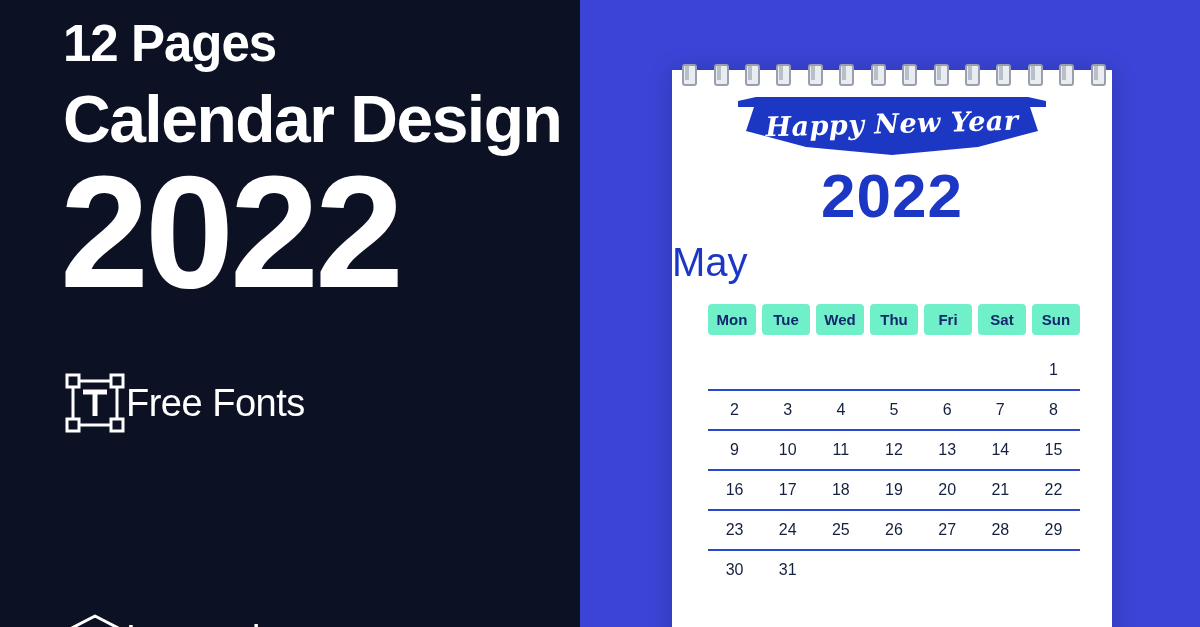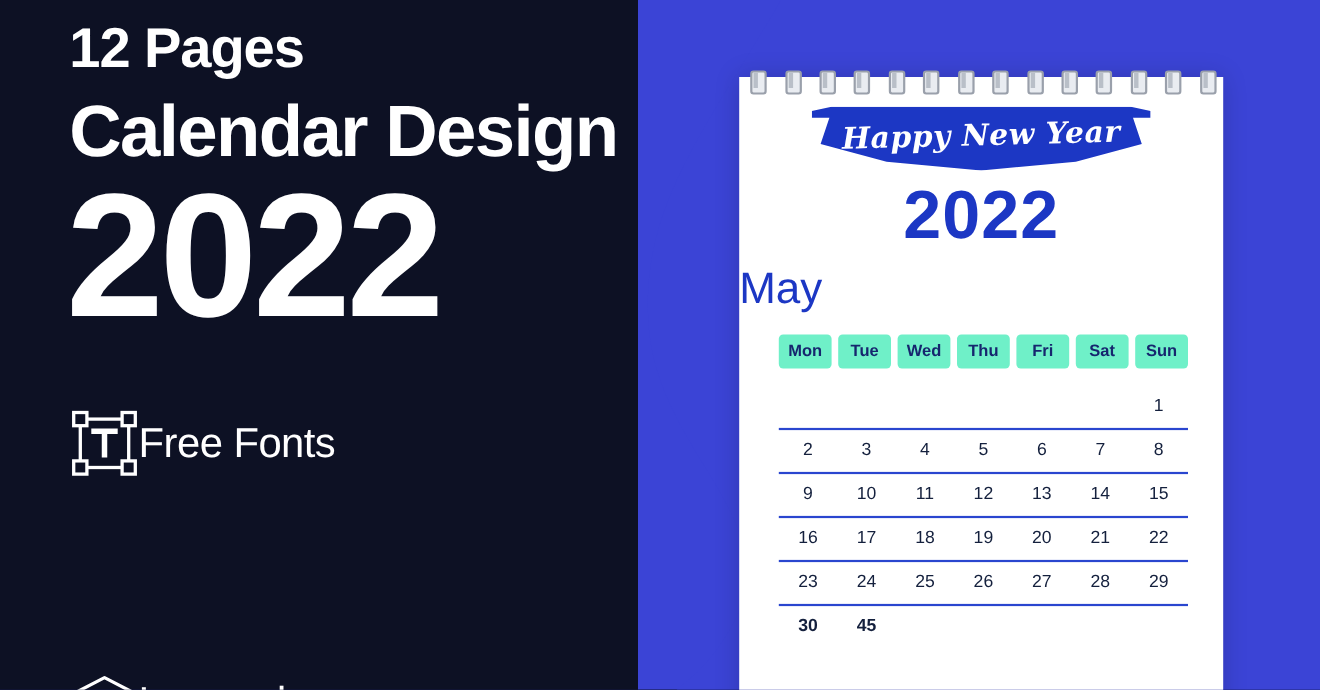--- a/index.html
+++ b/index.html
@@ -36,21 +36,21 @@
   .ribbon .rtext{position:absolute;left:0;top:11px;width:308px;text-align:center;color:#ffffff;font-size:27px;font-style:italic;font-weight:bold;font-family:"DejaVu Serif",serif;letter-spacing:0.5px;transform:rotate(-1.5deg);}
 
   .year{position:absolute;left:0;top:95px;width:440px;text-align:center;color:#1c37c4;font-size:62px;font-weight:bold;letter-spacing:1px;line-height:1;}
   .month{position:absolute;left:0;top:172px;width:440px;text-align:left;color:#1c37c4;font-size:40px;line-height:1;}
 
   .grid{position:absolute;left:36px;top:234px;width:372px;}
   .dow{display:grid;grid-template-columns:repeat(7,1fr);gap:6px;}
   .dow div{background:#6ff0c8;color:#16266e;font-size:15px;font-weight:bold;text-align:center;border-radius:4px;padding:7px 4px;}
   .weeks{margin-top:16px;}
   .wk{display:grid;grid-template-columns:repeat(7,1fr);border-bottom:2px solid #2a46cf;}
-  .wk.last{border-bottom:none;font-weight:bold;}
+  .wk.last{border-bottom:none;}
   .wk div{text-align:center;font-size:16px;color:#14203d;padding:10px 0 9px 0;min-height:19px;}
 </style>
 </head>
 <body>
 
 <div class="stage">
 
   <div class="wave">
     <svg viewBox="0 0 620 627" preserveAspectRatio="none" aria-hidden="true">
       <path d="M130,0 C60,120 0,190 10,300 C20,410 130,470 90,560 C70,600 50,615 35,627 L620,627 L620,0 Z" fill="#3b44d6"></path>
@@ -168,21 +168,21 @@
           <div>23</div>
           <div>24</div>
           <div>25</div>
           <div>26</div>
           <div>27</div>
           <div>28</div>
           <div>29</div>
         </div>
         <div class="wk last">
           <div>30</div>
-          <div>45</div>
+          <div>31</div>
           <div></div>
           <div></div>
           <div></div>
           <div></div>
           <div></div>
         </div>
       </div>
     </div>
   </div>
 

